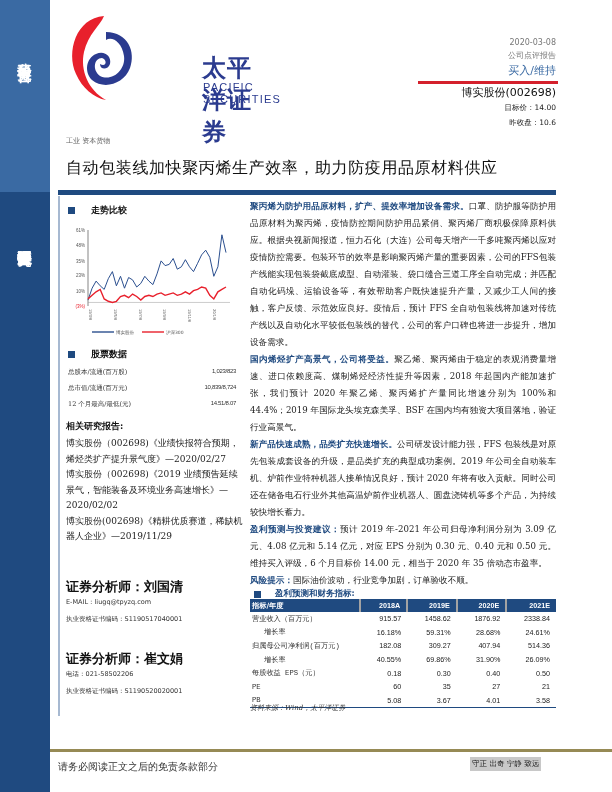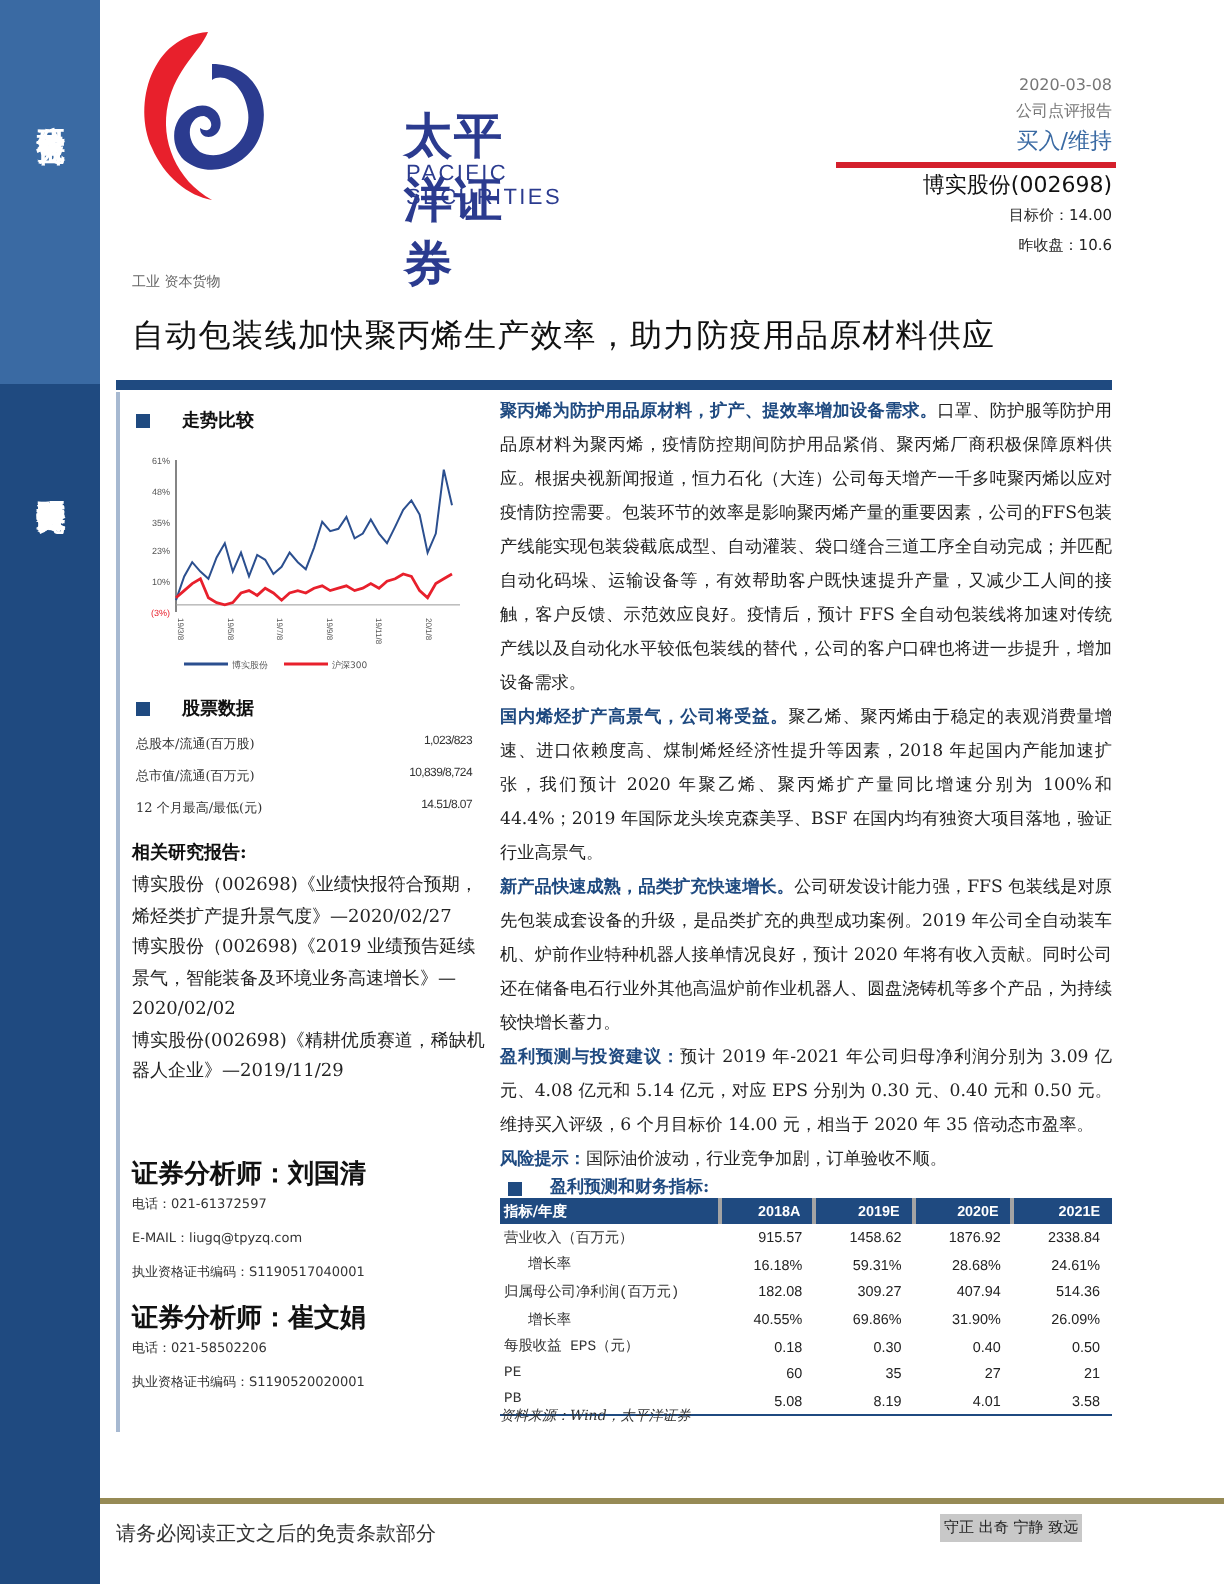--- a/index.html
+++ b/index.html
@@ -155,21 +155,20 @@
 
 <div class="related">
   <div class="rh">相关研究报告:</div>
   <div class="ri">博实股份（002698)《业绩快报符合预期，烯烃类扩产提升景气度》—2020/02/27</div>
   <div class="ri">博实股份（002698)《2019 业绩预告延续景气，智能装备及环境业务高速增长》—2020/02/02</div>
   <div class="ri">博实股份(002698)《精耕优质赛道，稀缺机器人企业》—2019/11/29</div>
 </div>
 
 <div class="analyst" style="top:578px;">
   <div class="name">证券分析师：刘国清</div>
-  <div class="line">电话：021-61372597</div>
   <div class="line">E-MAIL：liugq@tpyzq.com</div>
   <div class="line">执业资格证书编码：S1190517040001</div>
 </div>
 <div class="analyst" style="top:650px;">
   <div class="name">证券分析师：崔文娟</div>
   <div class="line">电话：021-58502206</div>
   <div class="line">执业资格证书编码：S1190520020001</div>
 </div>
 
 <div class="rcol">
@@ -233,21 +232,21 @@
     <tr>
       <td>PE</td>
       <td>60</td>
       <td>35</td>
       <td>27</td>
       <td>21</td>
     </tr>
     <tr>
       <td>PB</td>
       <td>5.08</td>
-      <td>8.19</td>
+      <td>3.67</td>
       <td>4.01</td>
       <td>3.58</td>
     </tr>
   </tbody>
 </table>
 <div class="source">资料来源：Wind，太平洋证券</div>
 
 <div class="foot-rule"></div>
 <div class="foot-left">请务必阅读正文之后的免责条款部分</div>
 <div class="foot-right">守正 出奇 宁静 致远</div>

